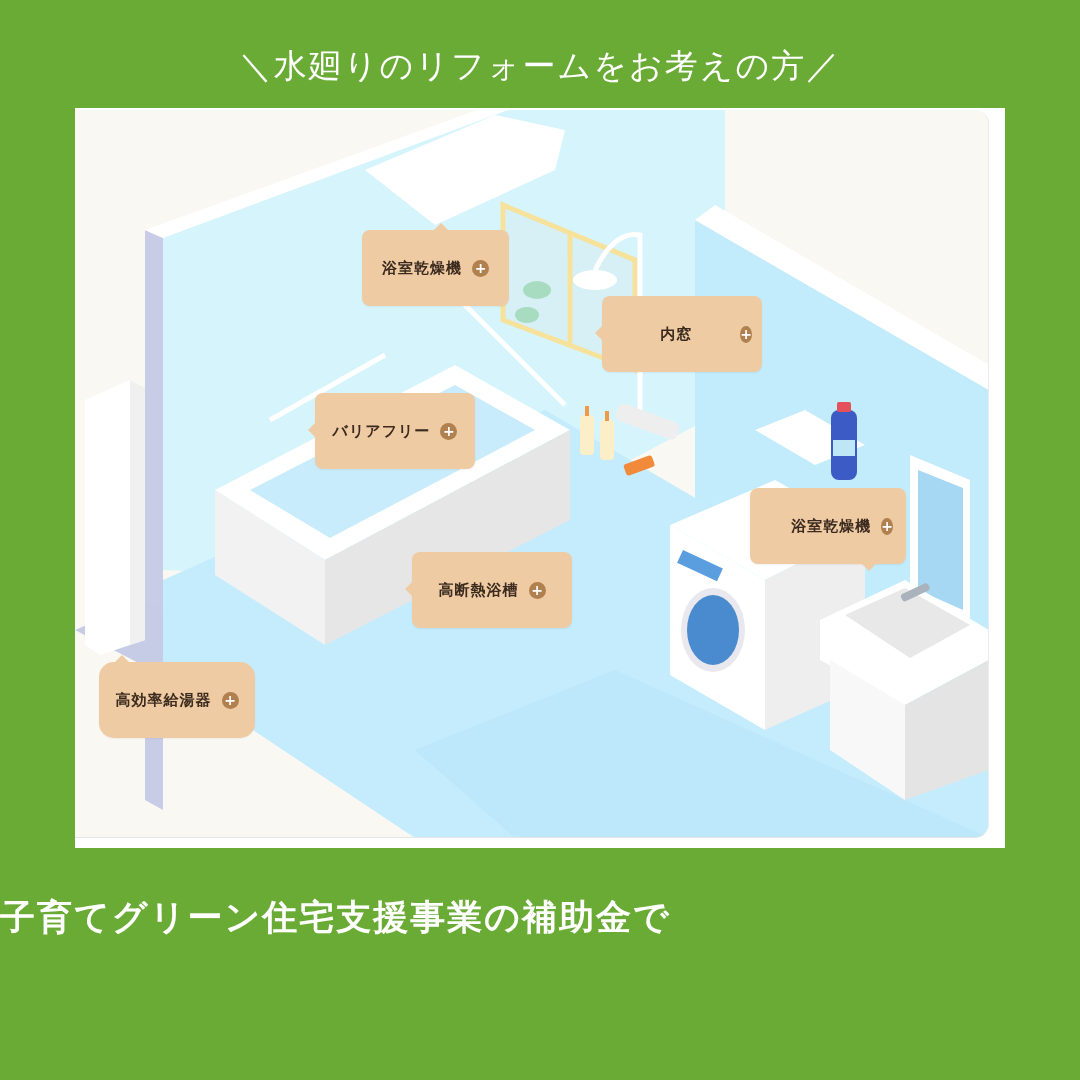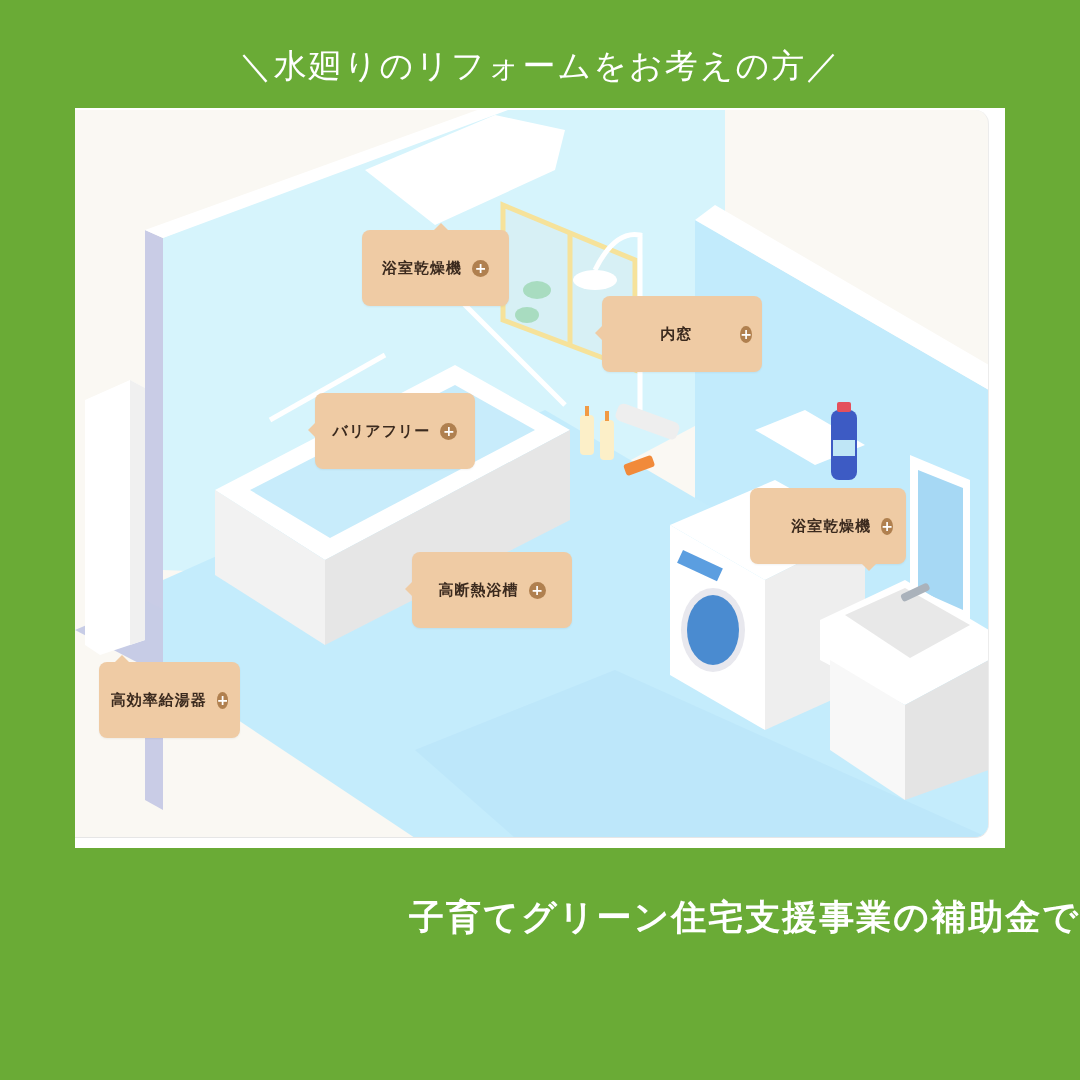--- a/index.html
+++ b/index.html
@@ -39,21 +39,21 @@
     color: #fff; font-size: 14px; line-height: 17px; text-align: center; font-weight: bold;
   }
   .tag .arrow { position: absolute; width: 0; height: 0; }
   .arrow.left { left: -7px; top: 30px; border-top: 7px solid transparent; border-bottom: 7px solid transparent; border-right: 7px solid #efcba4; }
   .arrow.top { left: 16px; top: -7px; border-left: 7px solid transparent; border-right: 7px solid transparent; border-bottom: 7px solid #efcba4; }
   .arrow.top-center { left: 72px; top: -7px; border-left: 7px solid transparent; border-right: 7px solid transparent; border-bottom: 7px solid #efcba4; }
   .arrow.bottom { right: 30px; bottom: -7px; border-left: 7px solid transparent; border-right: 7px solid transparent; border-top: 7px solid #efcba4; }
 
   .footer {
     position: absolute; left: 0; top: 888px; width: 1080px;
-    text-align: right; color: #ffffff;
+    text-align: left; color: #ffffff;
     font-size: 35px; font-weight: bold; line-height: 58px; letter-spacing: 2px;
   }
 </style>
 </head>
 <body>
 
 <div class="headline">＼水廻りのリフォームをお考えの方／</div>
 
 <div class="panel">
   <div class="scene">
@@ -146,21 +146,21 @@
       <span class="label">高断熱浴槽</span>
       <span class="plus">+</span>
     </div>
 
     <div class="tag" style="left:675px; top:378px; width:156px;">
       <span class="arrow bottom"></span>
       <span class="label" style="margin-left:28px;">浴室乾燥機</span>
       <span class="plus">+</span>
     </div>
 
-    <div class="tag" style="left:24px; top:552px; width:141px;">
+    <div class="tag" style="left:24px; top:552px; width:156px;border-radius:15px;">
       <span class="arrow top"></span>
       <span class="label">高効率給湯器</span>
       <span class="plus">+</span>
     </div>
   </div>
 </div>
 
 <div class="footer">
   <div>子育てグリーン住宅支援事業の補助金で</div>
 </div>

